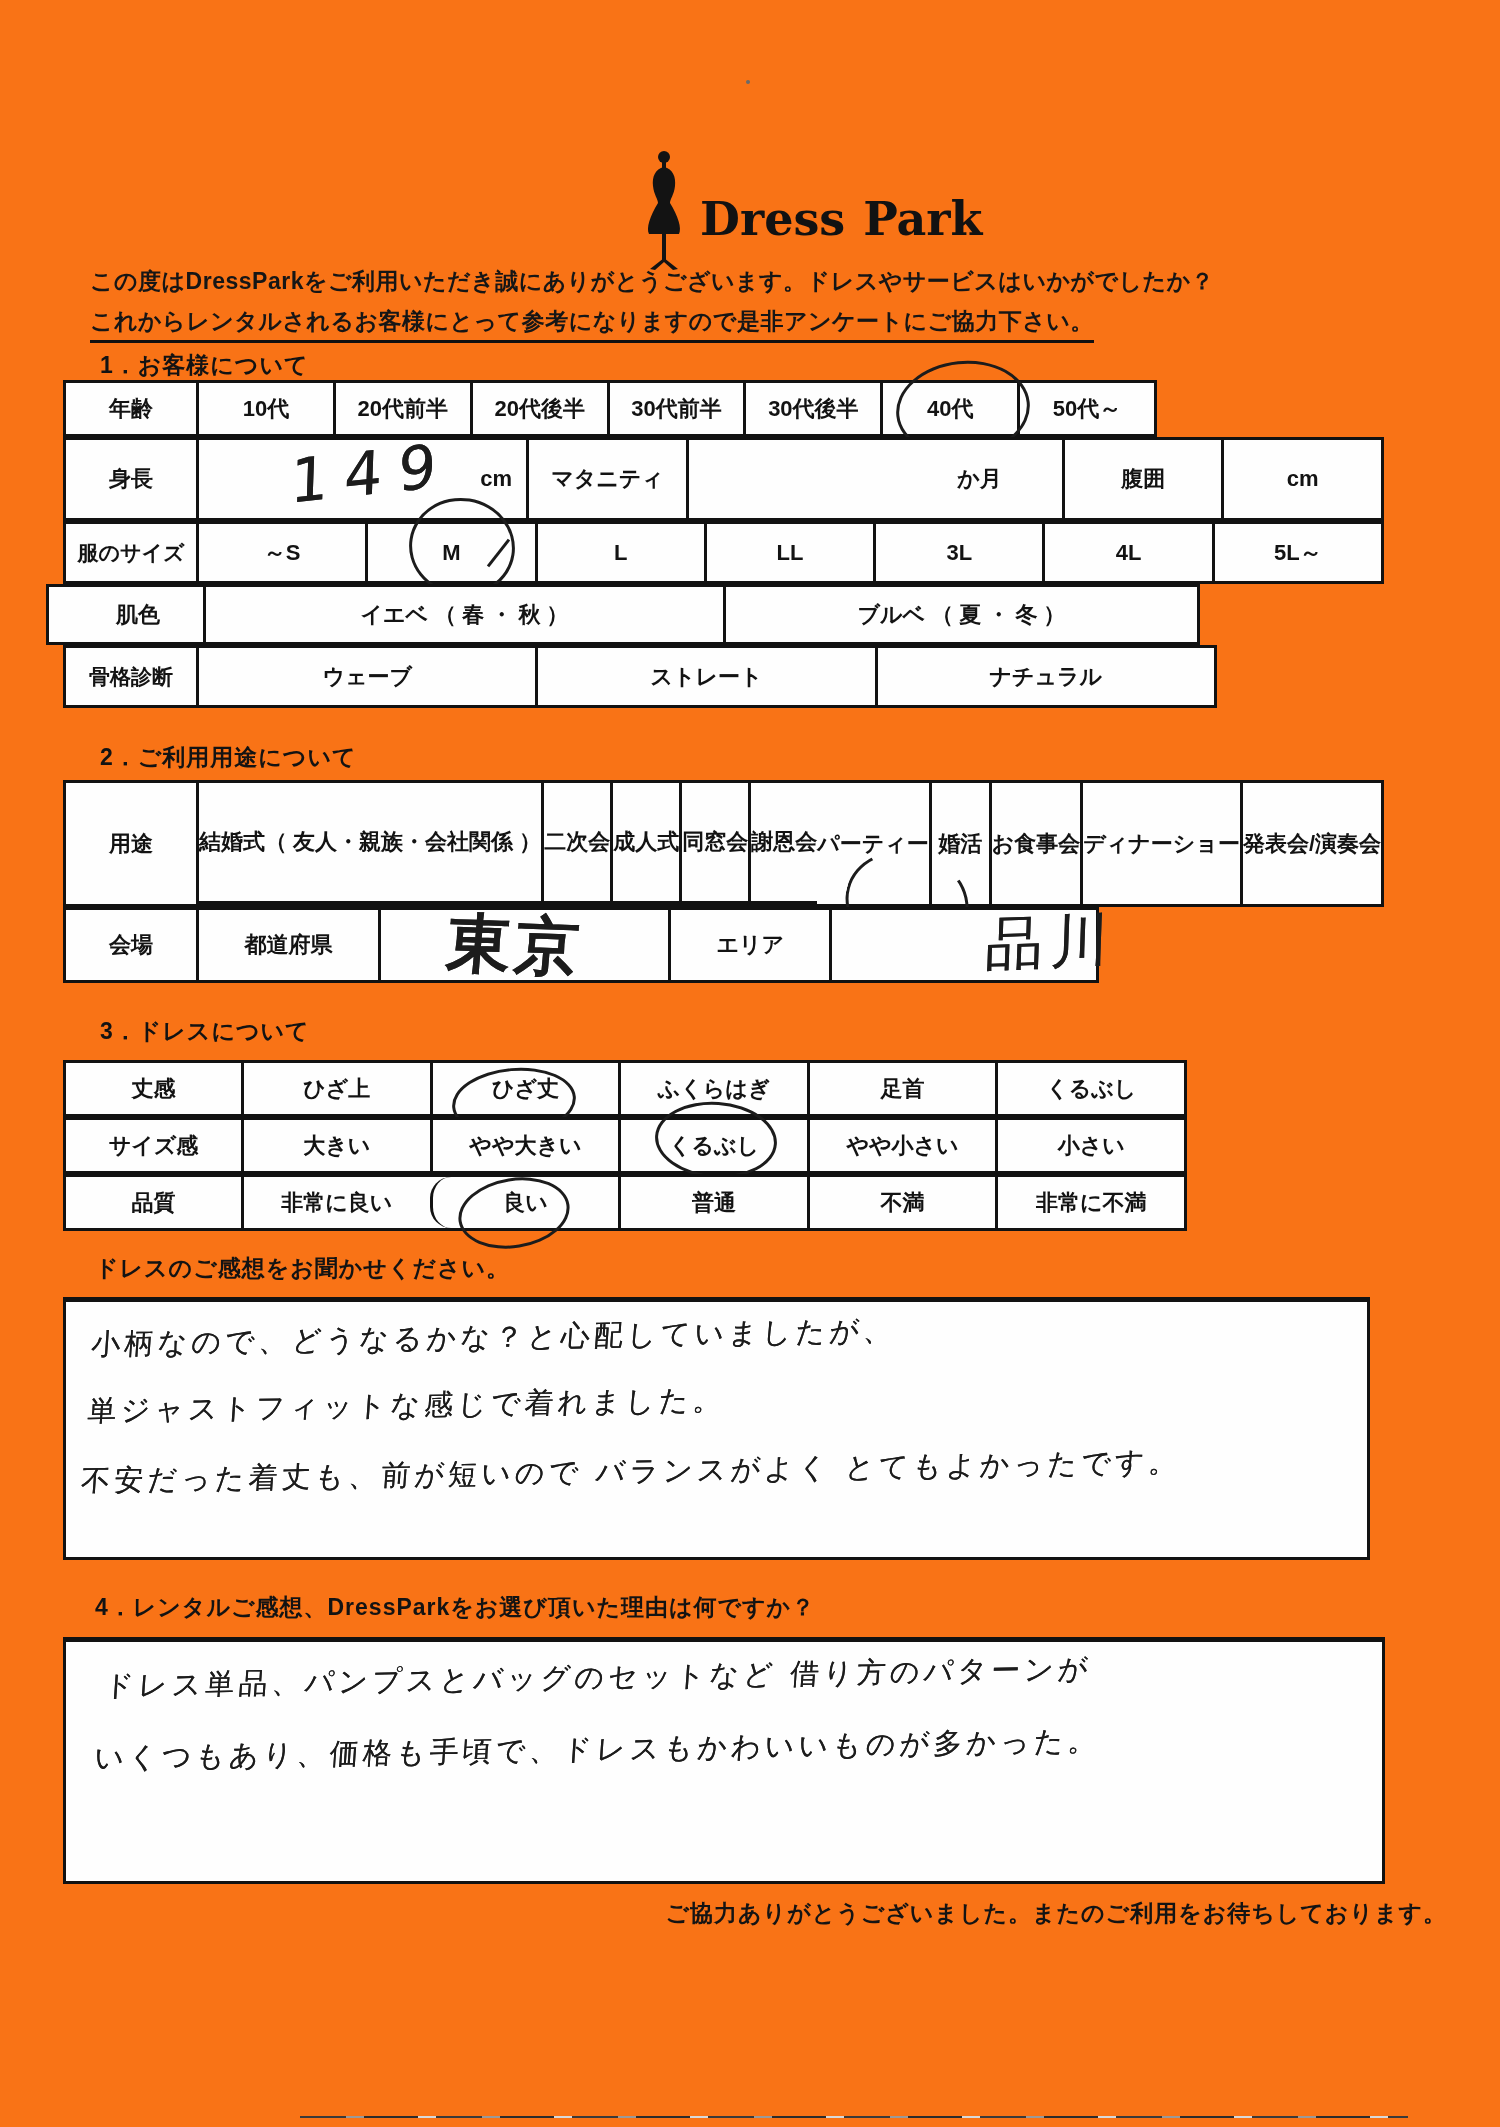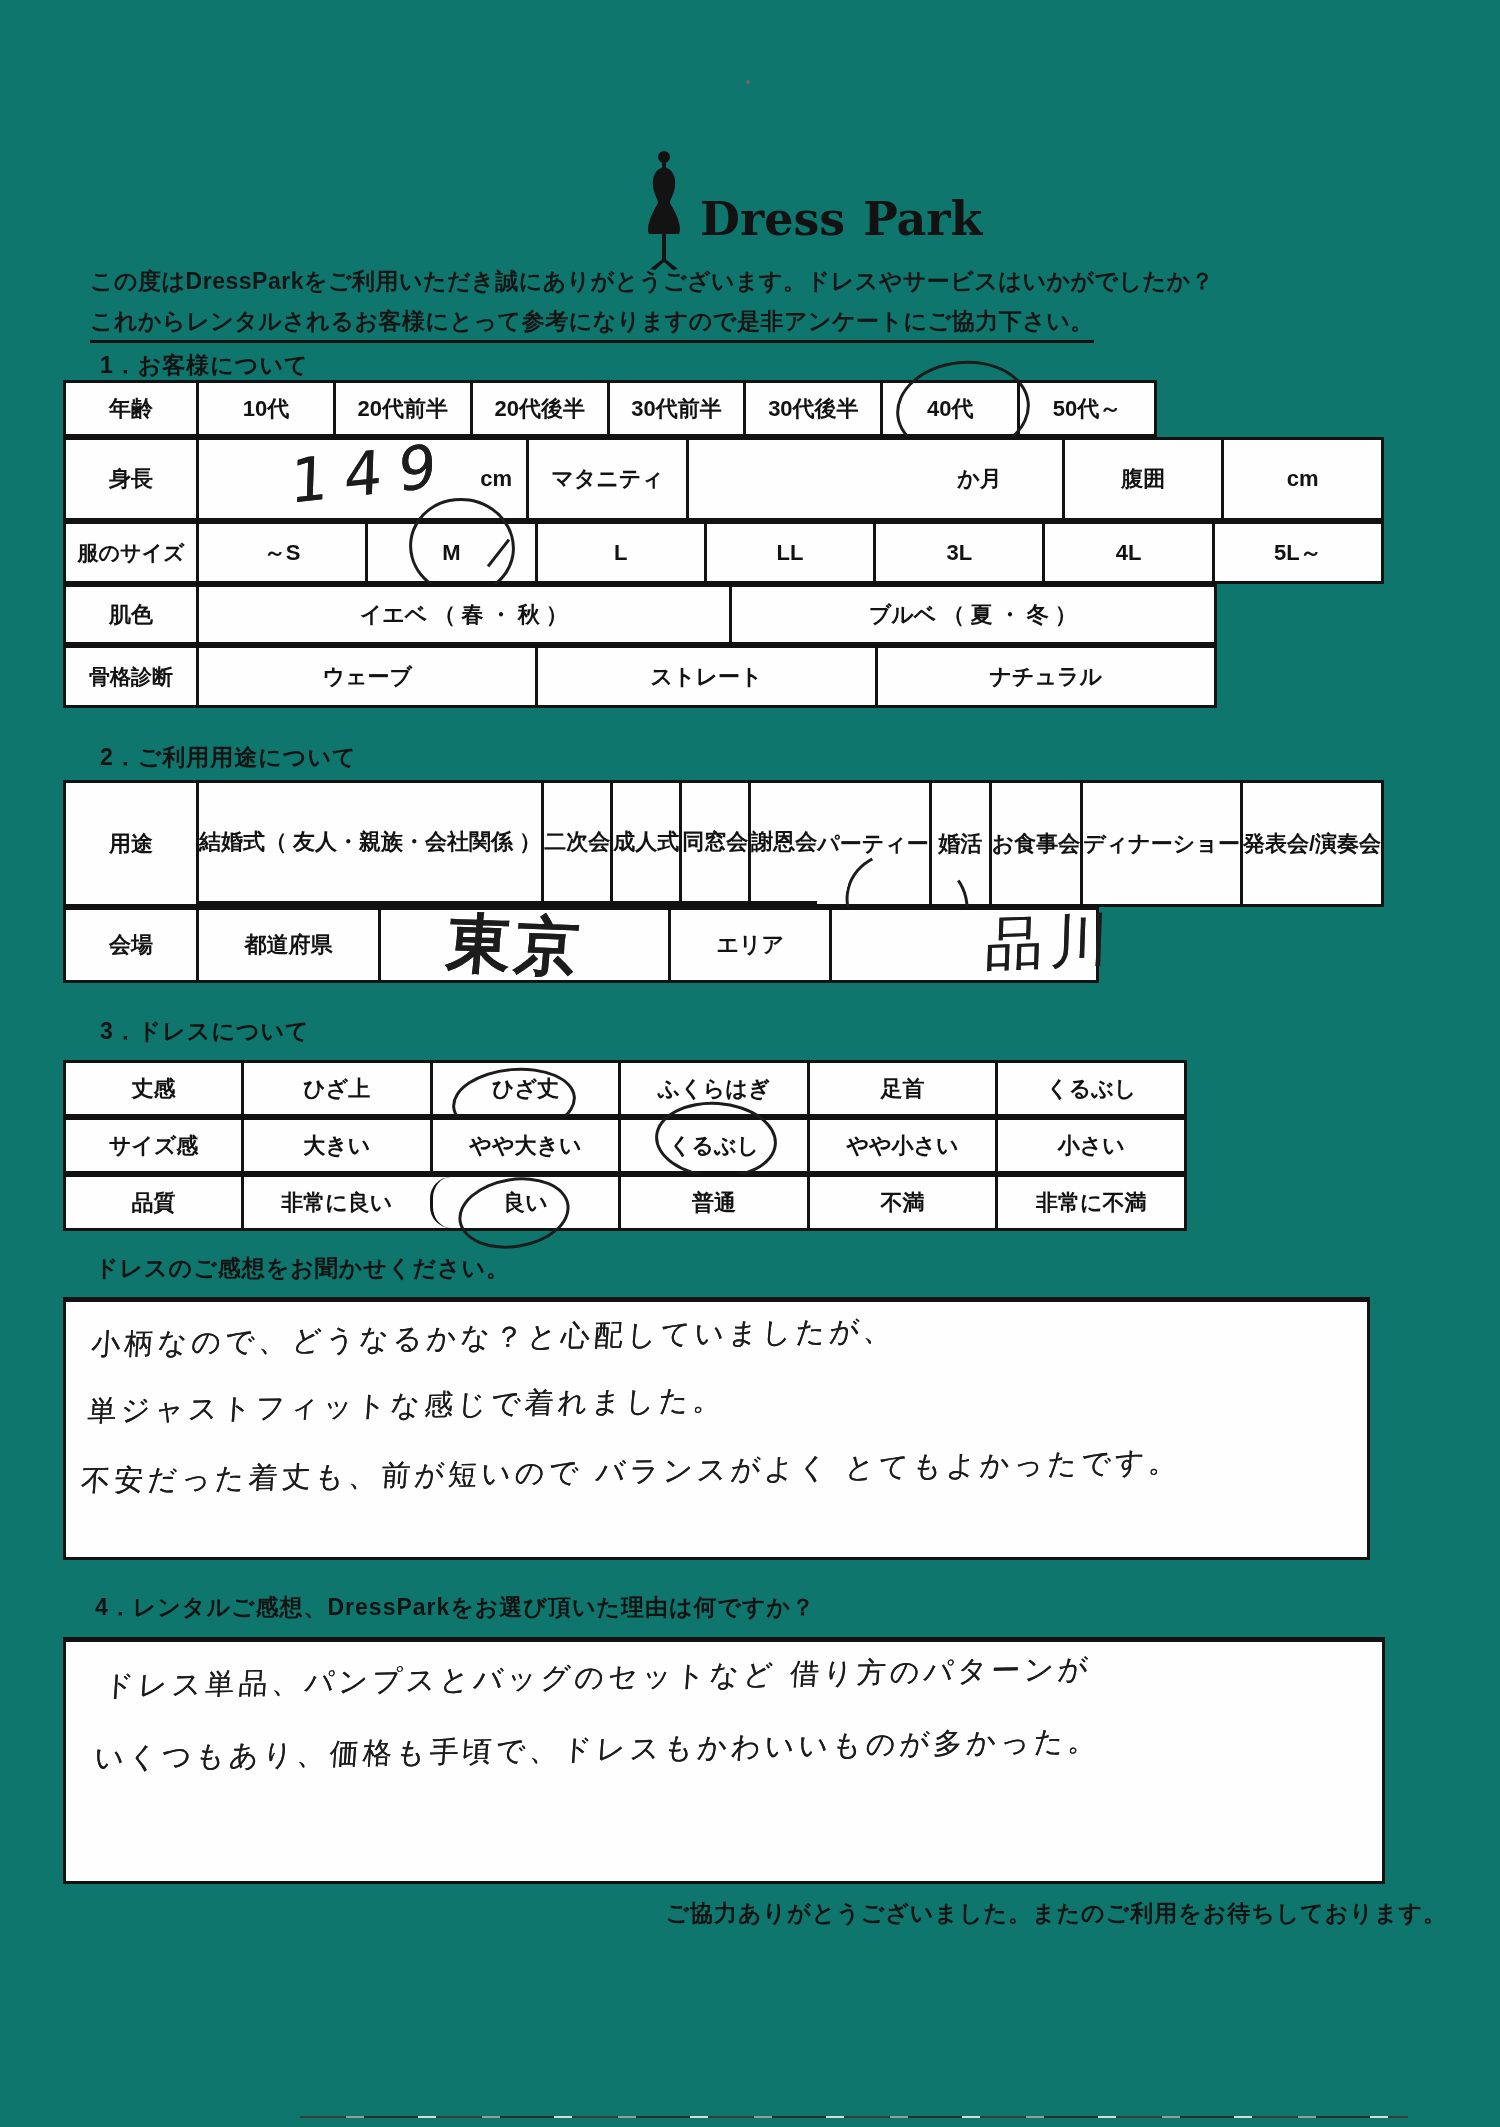--- a/index.html
+++ b/index.html
@@ -1,16 +1,16 @@
 <!DOCTYPE html>
 <html><head>
 <meta charset="utf-8">
 <style>
   html,body{margin:0;padding:0;background:#e8e8e8;}
-  #page{position:relative;width:1500px;height:2127px;background:#0f766e;margin:0 auto;overflow:hidden;
+  #page{position:relative;width:1500px;height:2127px;background:#f97316;margin:0 auto;overflow:hidden;
         font-family:"Liberation Sans","DejaVu Sans",sans-serif;color:#111;}
   .abs{position:absolute;}
   
   #logo-text{position:absolute;left:700px;top:192px;font-family:"DejaVu Serif","Liberation Serif",serif;
              font-size:46px;font-weight:700;color:#121212;letter-spacing:0px;word-spacing:2px;}
   
   .intro{position:absolute;left:90px;font-size:23px;font-weight:600;color:#161616;white-space:nowrap;letter-spacing:0.5px;}
   .uline{border-bottom:3px solid #111;padding-bottom:3px;font-weight:800;}
   .sec-title{position:absolute;font-size:23px;font-weight:800;color:#131313;white-space:nowrap;letter-spacing:1px;}
   
@@ -87,21 +87,21 @@
     <div class="cell" style="flex:1;">M</div>
     <div class="cell" style="flex:1;">L</div>
     <div class="cell" style="flex:1;">LL</div>
     <div class="cell" style="flex:1;">3L</div>
     <div class="cell" style="flex:1;">4L</div>
     <div class="cell" style="flex:1;">5L～</div>
   </div>
   <div class="circ" style="left:409px;top:498px;width:100px;height:92px;transform:rotate(9deg);"></div>
   <div id="slash-m"></div>
 
-  <div class="trow" style="left:63px;top:584px;width:1154px;height:61px;">
+  <div class="trow" style="left:46px;top:584px;width:1154px;height:61px;padding-left:24px;">
     <div class="cell first" style="flex:0 0 130px;">肌色</div>
     <div class="cell" style="flex:536;">イエベ （ 春 ・ 秋 ）</div>
     <div class="cell" style="flex:488;">ブルベ （ 夏 ・ 冬 ）</div>
   </div>
 
   <div class="trow" style="left:63px;top:645px;width:1154px;height:63px;">
     <div class="cell first" style="flex:0 0 130px;font-size:21px;">骨格診断</div>
     <div class="cell" style="flex:1;">ウェーブ</div>
     <div class="cell" style="flex:1;">ストレート</div>
     <div class="cell" style="flex:1;">ナチュラル</div>

